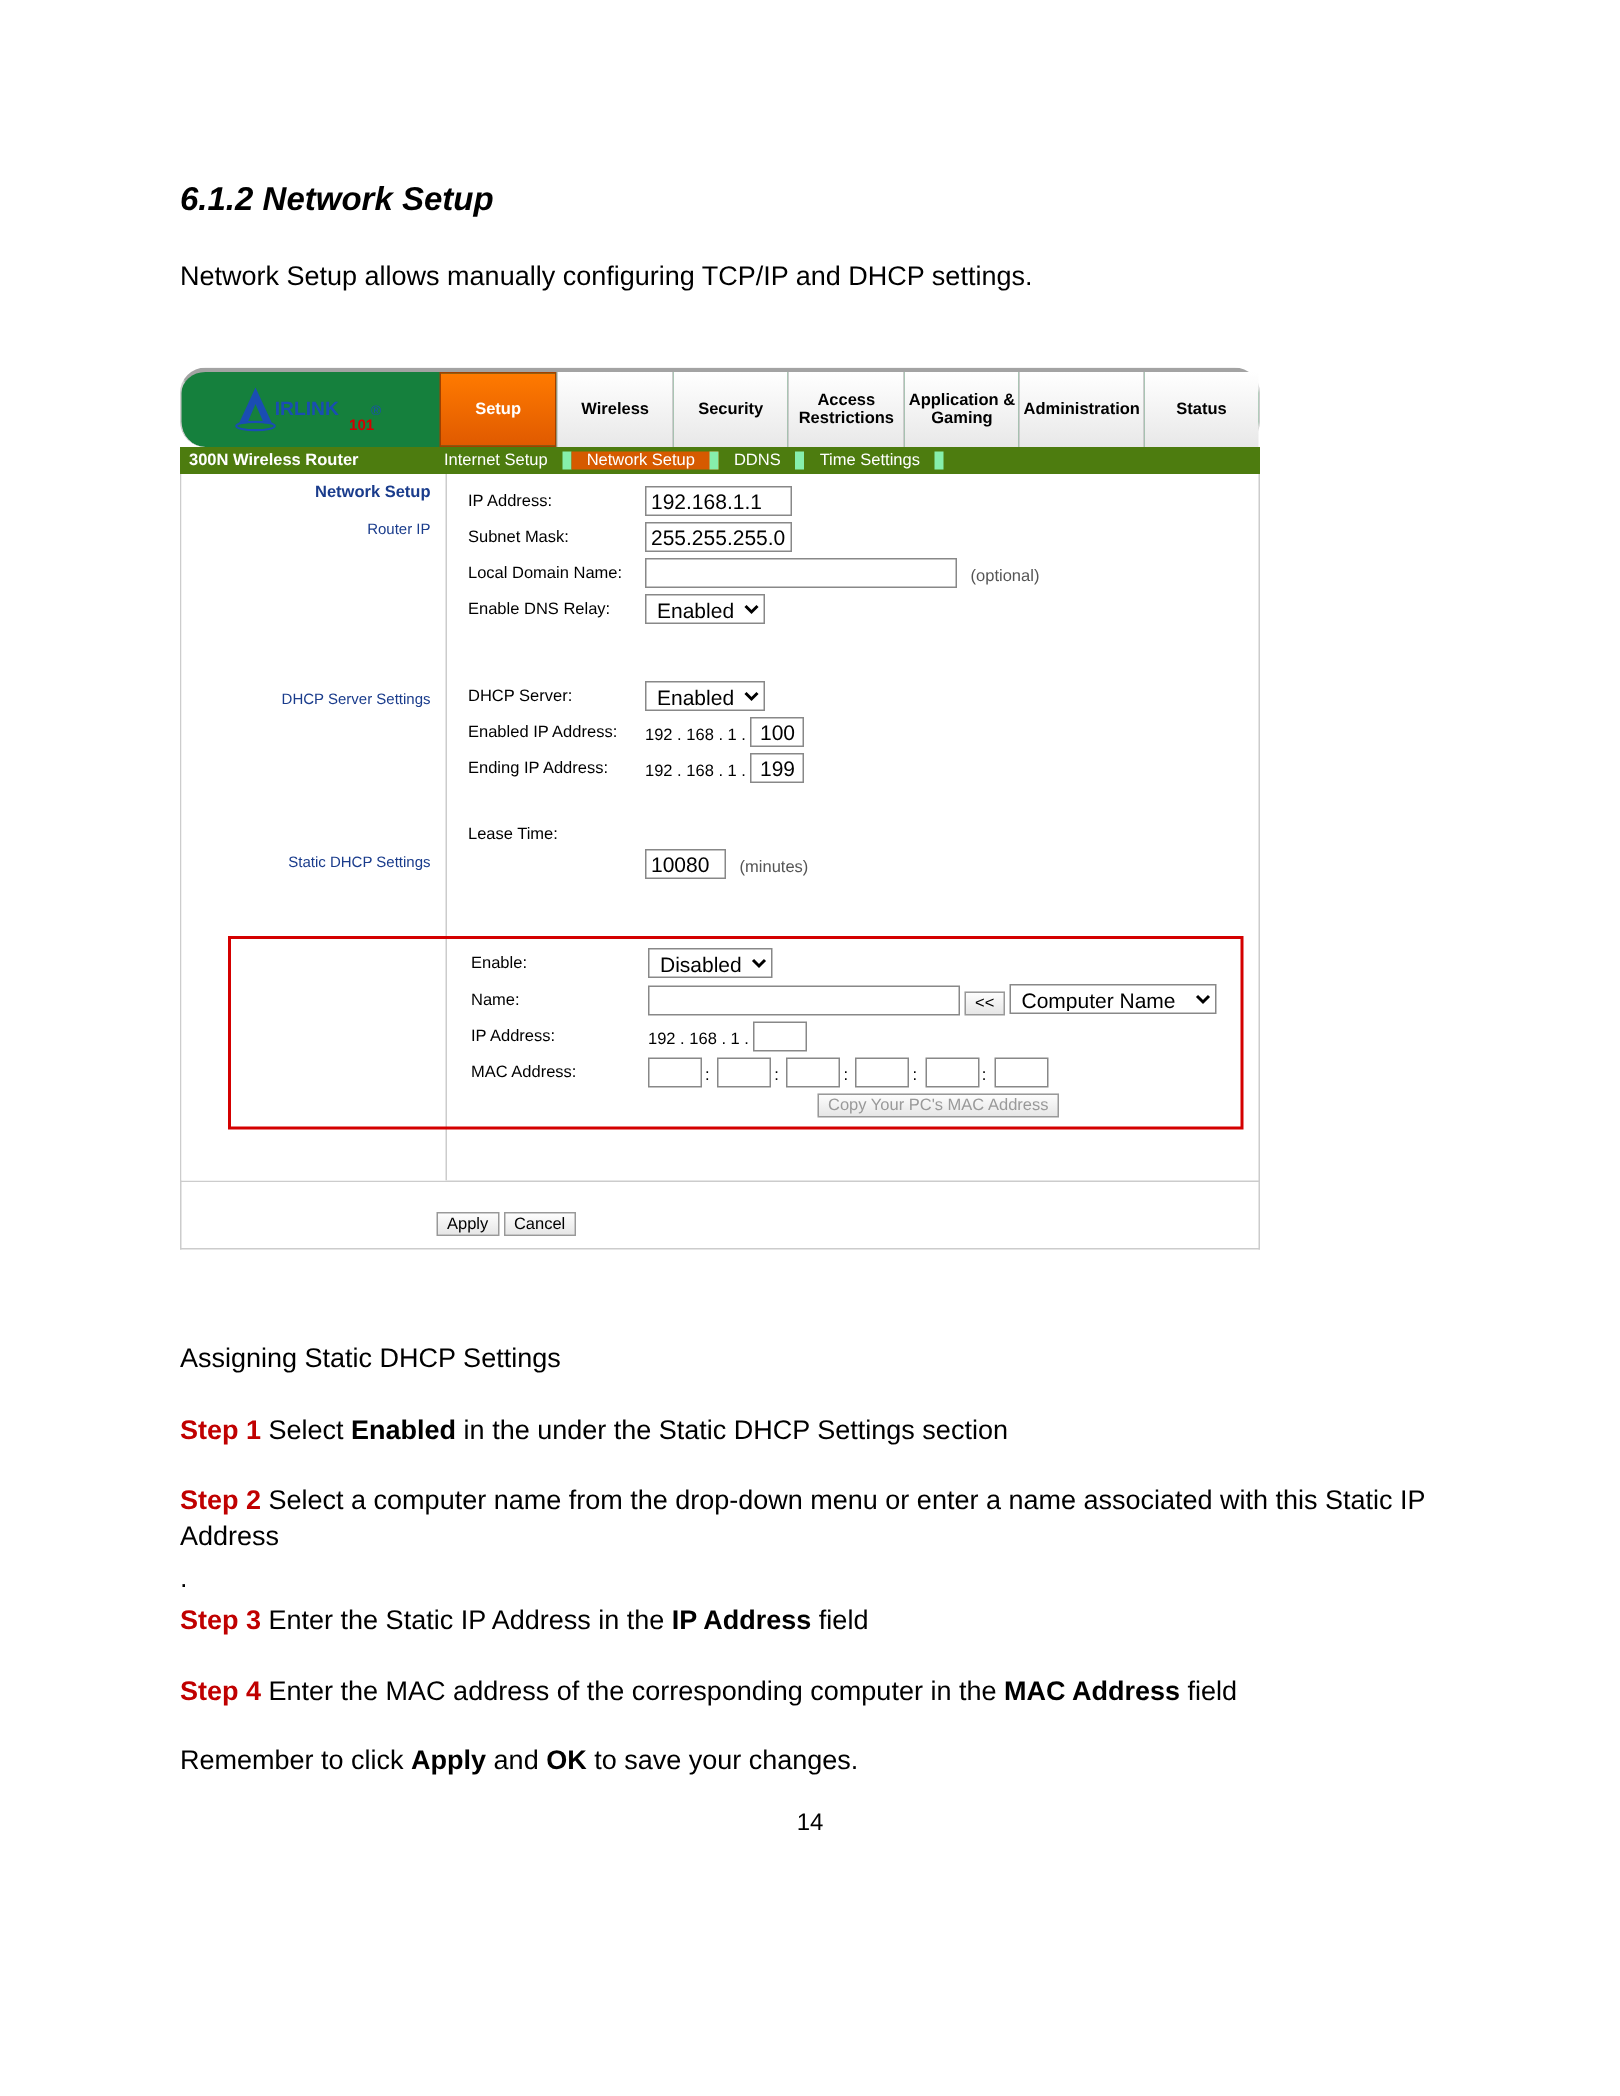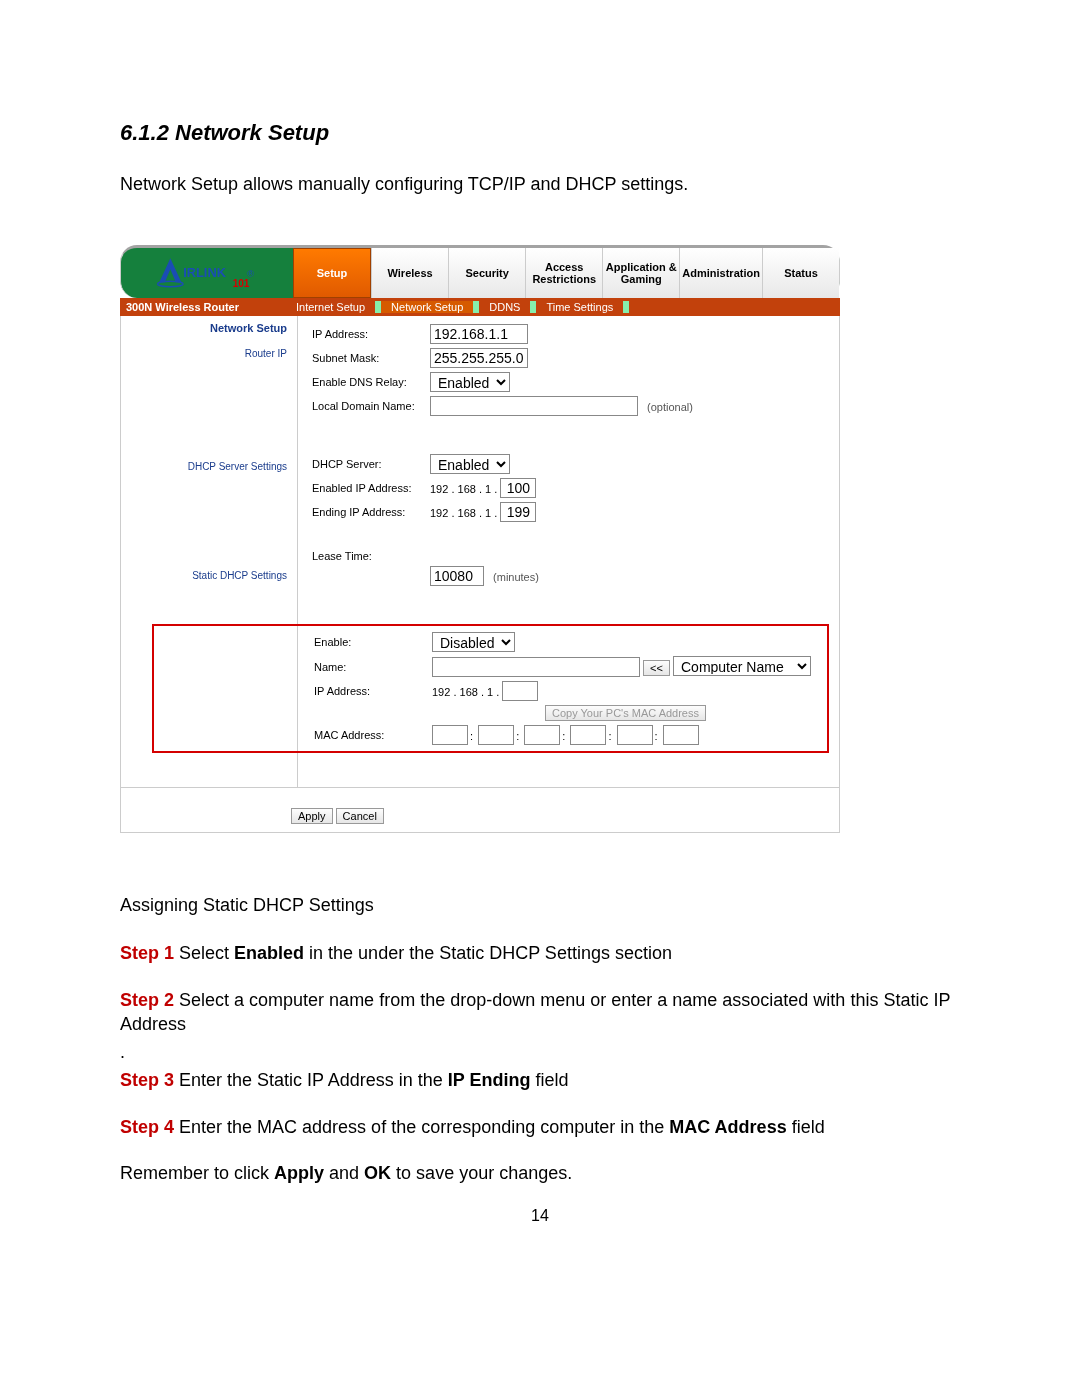--- a/index.html
+++ b/index.html
@@ -66,21 +66,21 @@
     background: linear-gradient(#fff, #e8e8e8);
   }
   .ru-nav a.active {
     background: linear-gradient(#ff7a00, #e05a00);
     color: #fff;
     border: 1px solid #a04000;
   }
   .ru-subbar {
     display: flex;
     align-items: center;
-    background: #c2410c;
+    background: #4d7c0f;
     color: #fff;
     font-size: 11px;
     height: 18px;
   }
   .ru-modelname {
     width: 160px;
     padding-left: 6px;
     font-weight: bold;
     color: #fff;
   }
@@ -229,32 +229,32 @@
           <tbody>
               <tr>
             <td class="lbl">IP Address:</td>
             <td><input class="txt med" value="192.168.1.1" style=""></td>
           </tr>
           <tr>
             <td class="lbl">Subnet Mask:</td>
             <td><input class="txt med" value="255.255.255.0" style=""></td>
           </tr>
           <tr>
+            <td class="lbl">Local Domain Name:</td>
+            <td>
+              <input class="txt lg" value="" style="">
+              <span class="note">(optional)</span>
+            </td>
+          </tr>
+          <tr>
             <td class="lbl">Enable DNS Relay:</td>
             <td>
               <select class="sel">
                 <option>Enabled</option>
               </select>
-            </td>
-          </tr>
-          <tr>
-            <td class="lbl">Local Domain Name:</td>
-            <td>
-              <input class="txt lg" value="" style="">
-              <span class="note">(optional)</span>
             </td>
           </tr>
           <tr class="spacer-row">
                 <td></td>
                 <td></td>
               </tr>
         </tbody>
           </table>
 
         <table class="form">
@@ -317,34 +317,34 @@
               </td>
             </tr>
             <tr>
               <td class="lbl">IP Address:</td>
               <td>
                 <span>192 . 168 . 1 .</span>
                 <input class="txt sm" value="" style="">
               </td>
             </tr>
             <tr>
+              <td class="lbl">MAC Address:</td>
+              <td>
+                <input class="txt sm" style=""><span class="sep">:</span>
+                <input class="txt sm" style=""><span class="sep">:</span>
+                <input class="txt sm" style=""><span class="sep">:</span>
+                <input class="txt sm" style=""><span class="sep">:</span>
+                <input class="txt sm" style=""><span class="sep">:</span>
+                <input class="txt sm" style="">
+              </td>
+            </tr>
+            <tr>
               <td></td>
               <td style="text-align:center">
                 <button class="rbtn" disabled="">Copy Your PC's MAC Address</button>
-              </td>
-            </tr>
-            <tr>
-              <td class="lbl">MAC Address:</td>
-              <td>
-                <input class="txt sm" style=""><span class="sep">:</span>
-                <input class="txt sm" style=""><span class="sep">:</span>
-                <input class="txt sm" style=""><span class="sep">:</span>
-                <input class="txt sm" style=""><span class="sep">:</span>
-                <input class="txt sm" style=""><span class="sep">:</span>
-                <input class="txt sm" style="">
               </td>
             </tr>
           </tbody>
             </table>
         </div>
 
         <div style="height:28px"></div>
       </div>
     </div>
 
@@ -361,21 +361,21 @@
       <span class="step-label">Step 1</span><span> Select </span><b>Enabled</b><span> in the under the Static DHCP Settings section</span>
     </p>
 
     <p>
       <span class="step-label">Step 2</span><span> Select a computer name from the drop-down menu or enter a name associated with this Static IP Address</span>
     </p>
 
     <p style="margin-top:-18px; margin-bottom:4px">.</p>
 
     <p>
-      <span class="step-label">Step 3</span><span> Enter the Static IP Address in the </span><b>IP Ending</b><span> field</span>
+      <span class="step-label">Step 3</span><span> Enter the Static IP Address in the </span><b>IP Address</b><span> field</span>
     </p>
 
     <p>
       <span class="step-label">Step 4</span><span> Enter the MAC address of the corresponding computer in the </span><b>MAC Address</b><span> field</span>
     </p>
 
     <p>
       <span>Remember to click </span><b>Apply</b><span> and </span><b>OK</b><span> to save your changes.</span>
     </p>
   </div>

